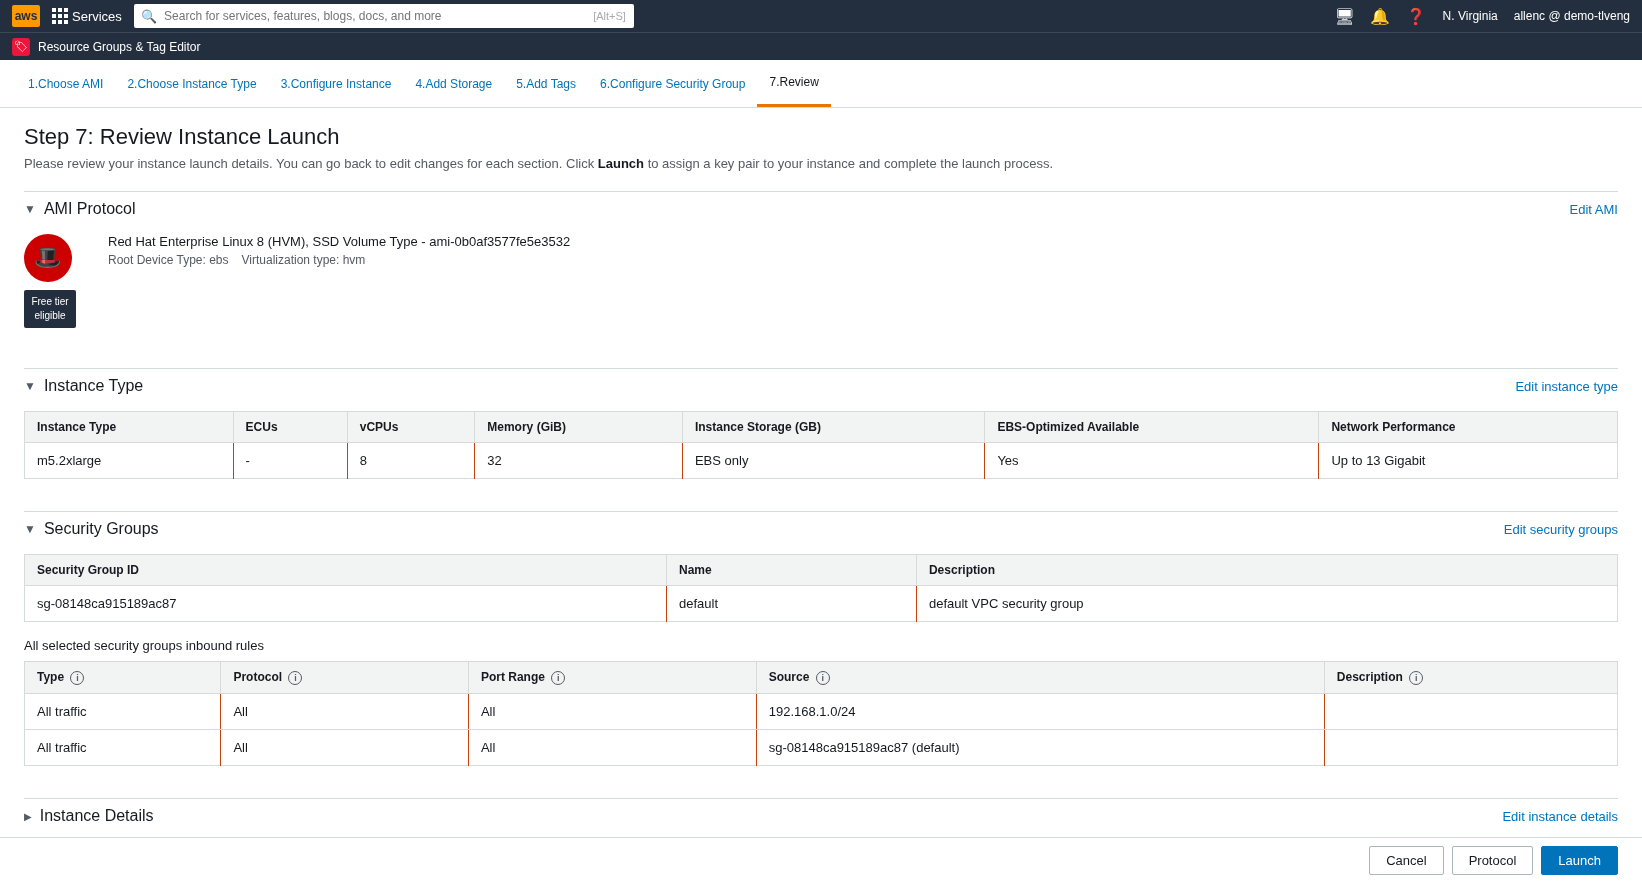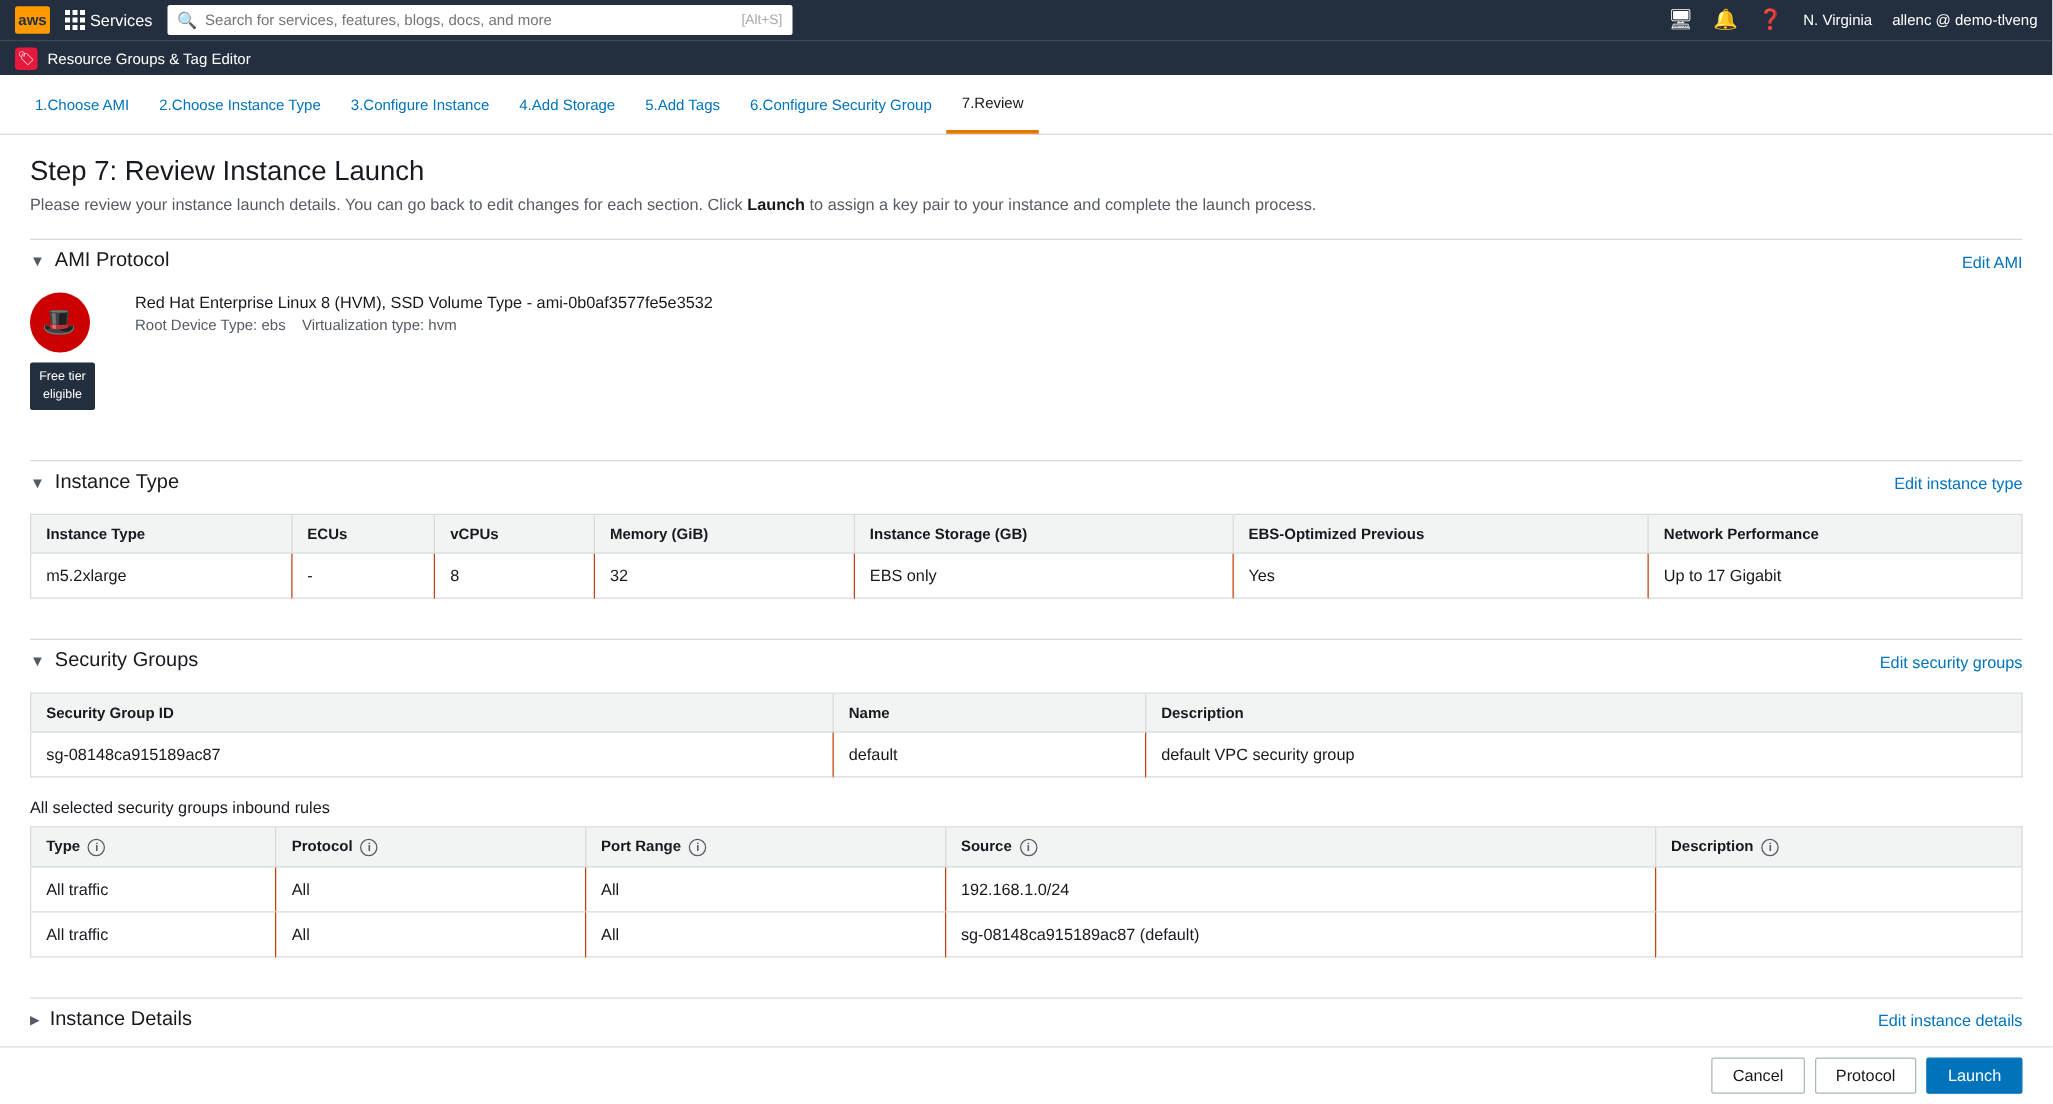--- a/index.html
+++ b/index.html
@@ -221,33 +221,33 @@
     </div>
     <div class="section-body">
       <table class="data-table">
         <thead>
           <tr>
             <th>Instance Type</th>
             <th>ECUs</th>
             <th>vCPUs</th>
             <th>Memory (GiB)</th>
             <th>Instance Storage (GB)</th>
-            <th>EBS-Optimized Previous</th>
+            <th>EBS-Optimized Available</th>
             <th>Network Performance</th>
           </tr>
         </thead>
         <tbody>
           <tr>
             <td>m5.2xlarge</td>
             <td>-</td>
             <td>8</td>
             <td>32</td>
             <td>EBS only</td>
             <td>Yes</td>
-            <td>Up to 17 Gigabit</td>
+            <td>Up to 13 Gigabit</td>
           </tr>
         </tbody>
       </table>
     </div>
   </div>
 
   <div class="section">
     <div class="section-header">
       <div class="section-title">
         <span class="collapse-icon">▼</span>

